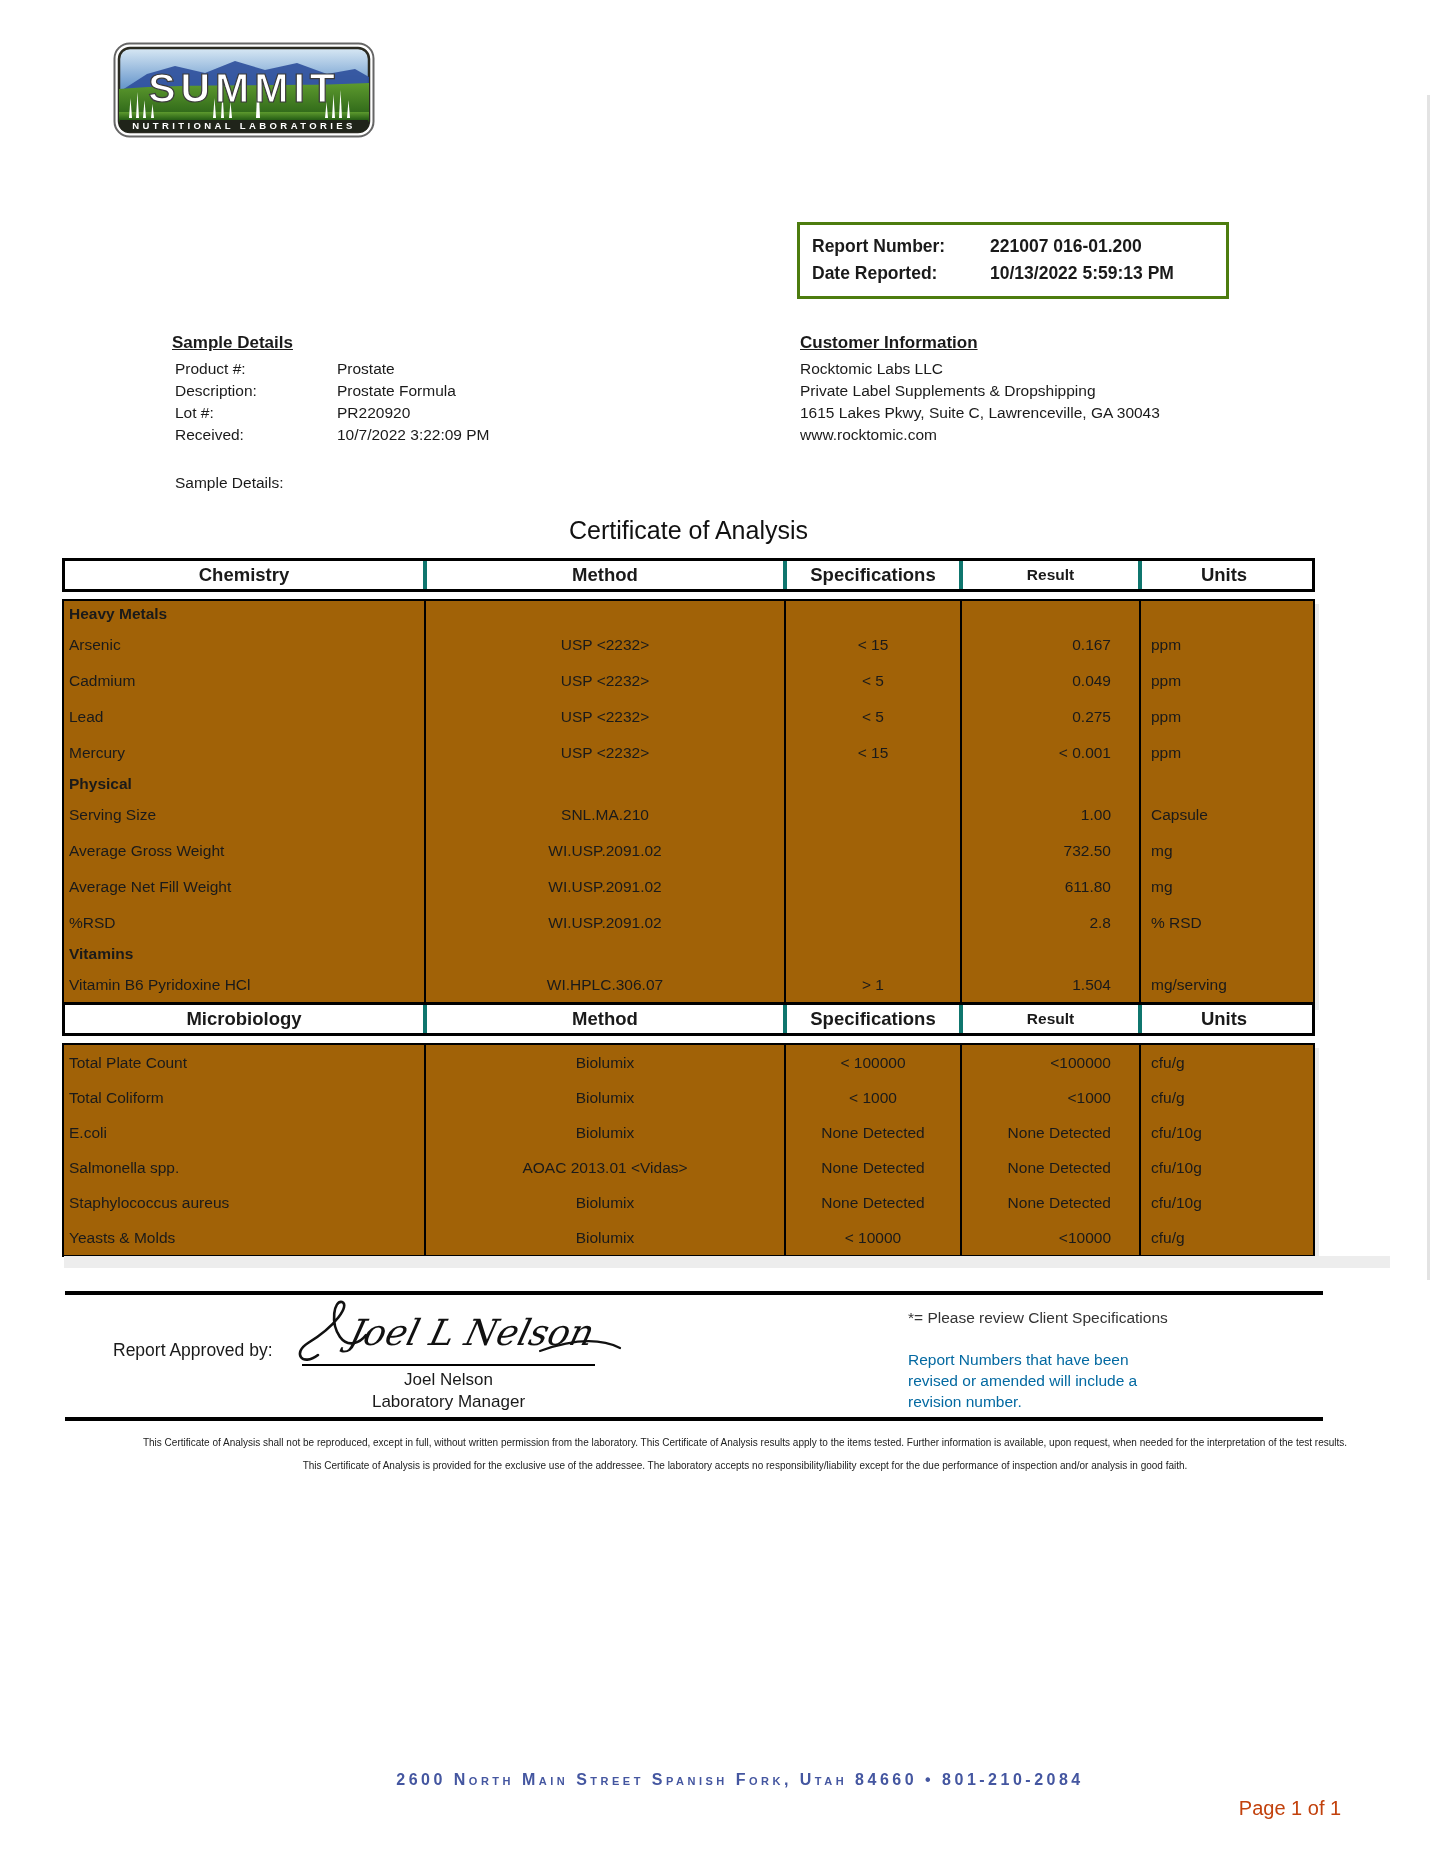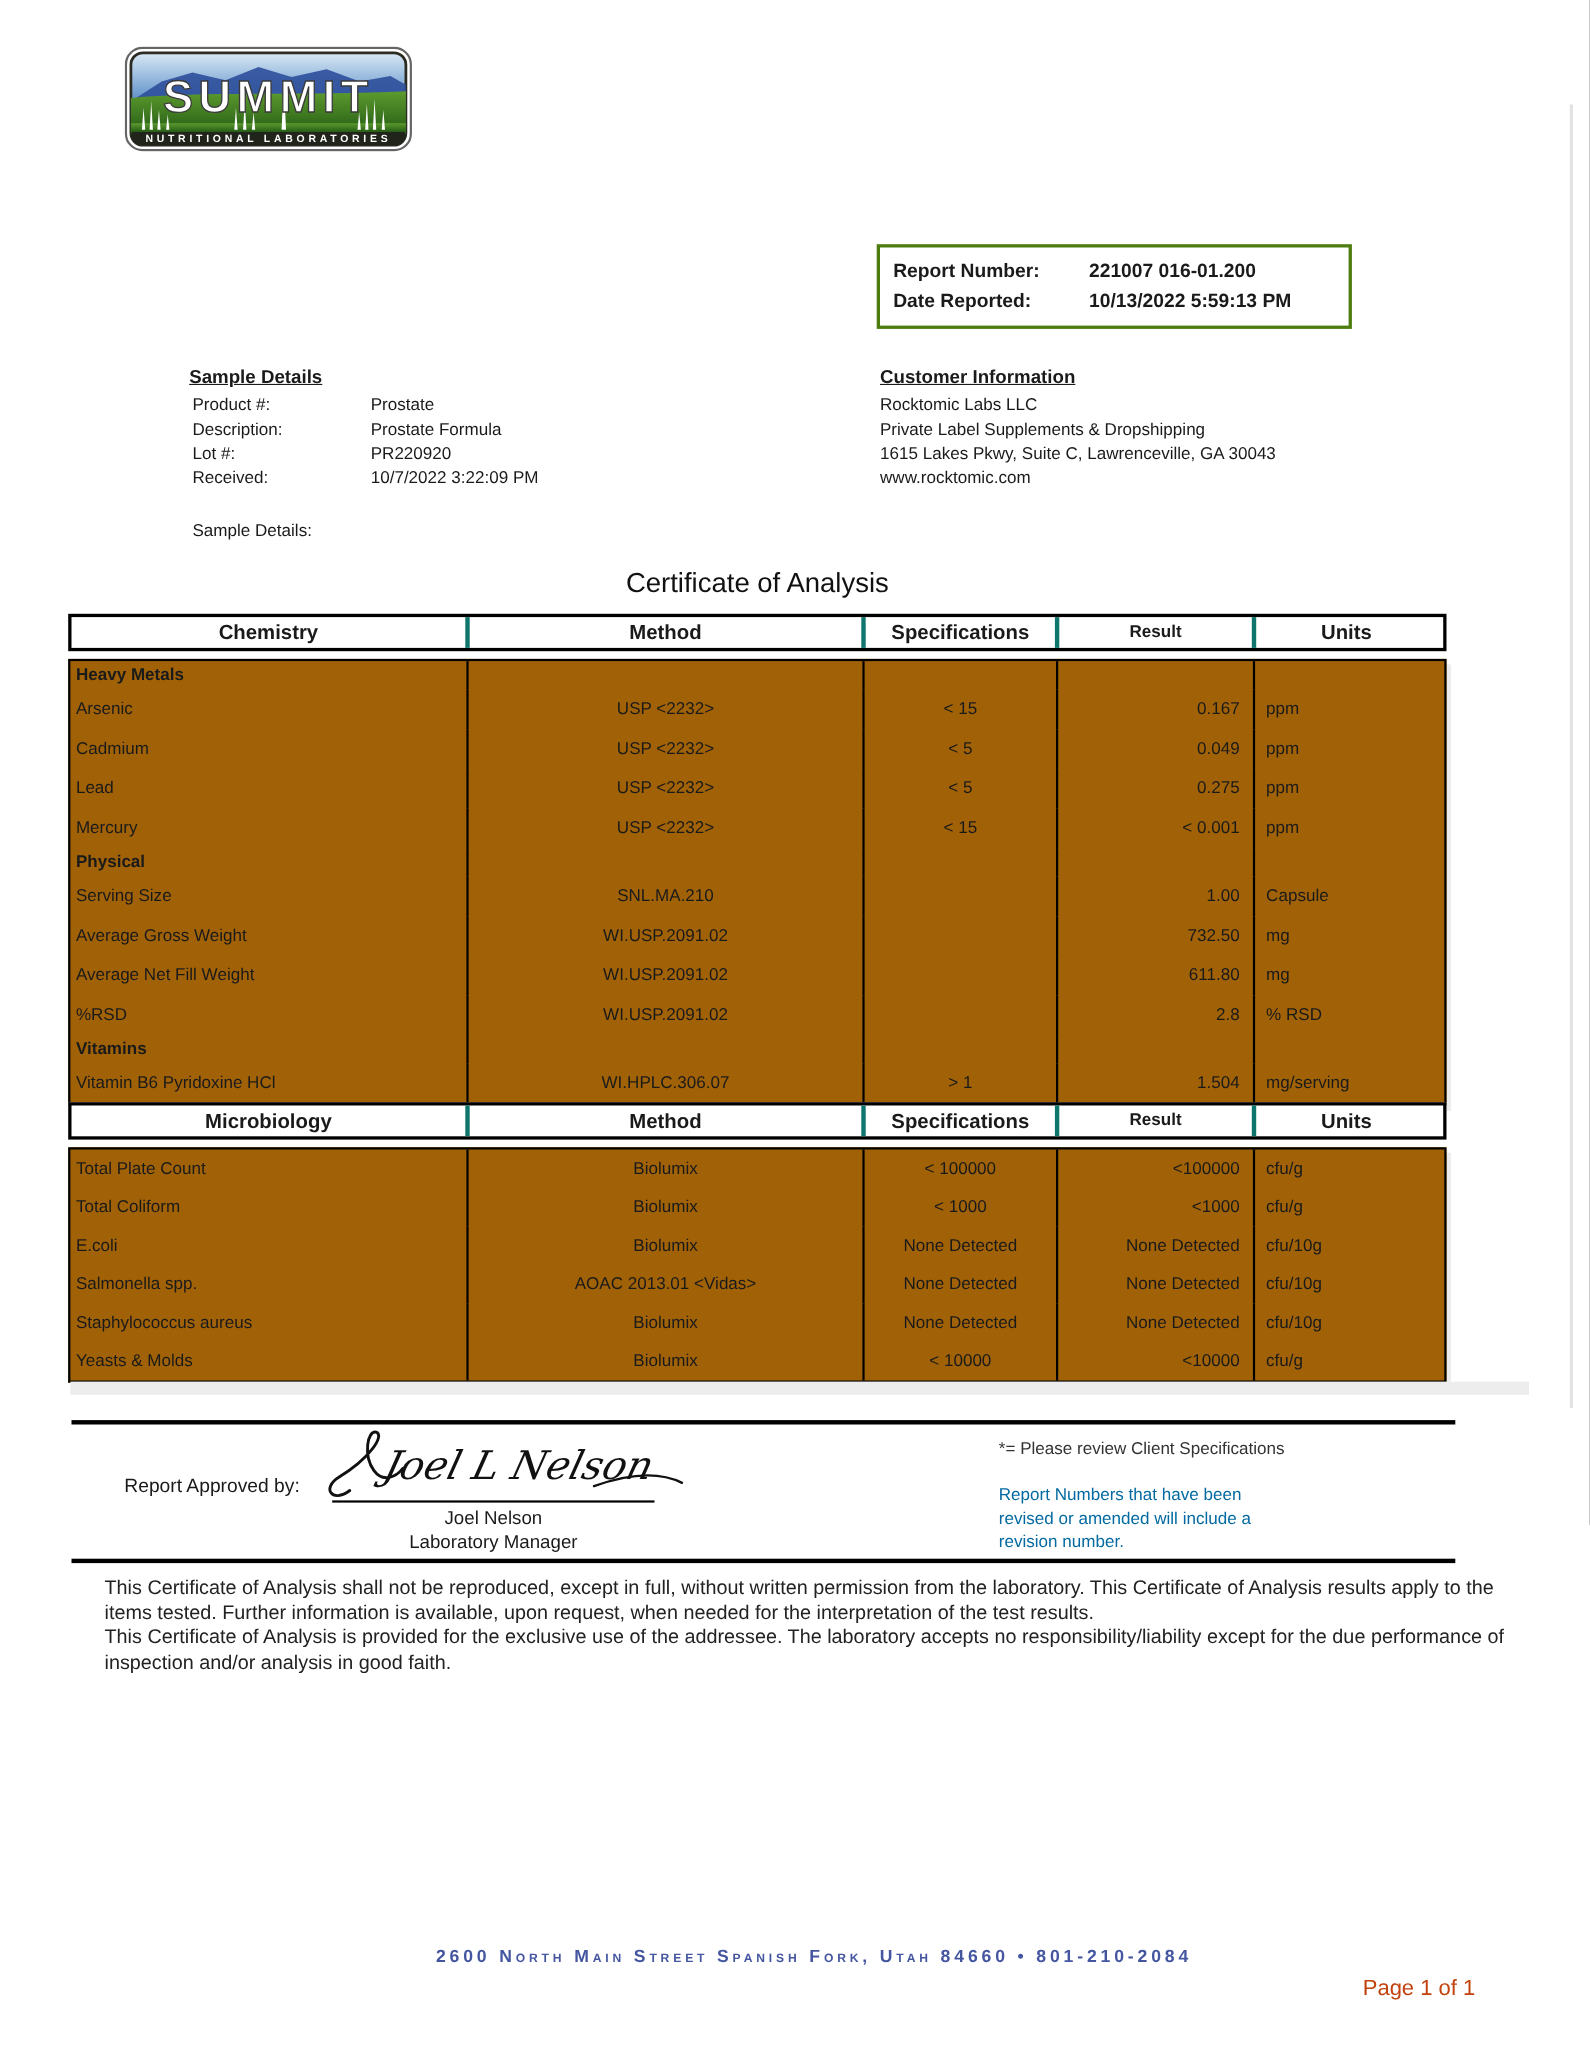--- a/index.html
+++ b/index.html
@@ -31,36 +31,36 @@
   .thead{display:grid;grid-template-columns:362px 360px 176px 179px 164px;border:3px solid #000;background:#fff;box-sizing:border-box;}
   .thead .hc{font-weight:bold;font-size:18.5px;text-align:center;line-height:28px;border-right:4px solid #0f766e;}
   .thead .hc:last-child{border-right:none;}
   .thead .hc.small{font-size:15.5px;}
   .tbody{display:grid;grid-template-columns:362px 360px 176px 179px 164px;border:2px solid #000;margin-top:7px;background:#a16207;box-sizing:border-box;box-shadow:4px 5px 0 #ececec;}
   .trow{display:contents;}
   .c{border-right:2px solid #000;font-size:15.5px;display:flex;align-items:center;box-sizing:border-box;}
   .c.last{border-right:none;}
   .c.name{padding-left:5px;}
   .c.center{justify-content:center;text-align:center;}
-  .c.right{justify-content:flex-end;padding-right:12px;}
+  .c.right{justify-content:flex-end;padding-right:28px;}
   .c.units{padding-left:10px;}
   .h36 .c{height:36px;}
   .h27 .c{height:26px;font-weight:bold;}
   .mrow .c{height:35px;}
 
   
   .rule{background:#000;height:4px;}
   .note1{left:908px;top:1309px;font-size:15.5px;color:#333;}
   .note2{left:908px;top:1349px;width:262px;font-size:15.5px;line-height:21px;color:#0369a1;}
   .approve-lbl{left:113px;top:1340px;font-size:17.5px;}
   .sig-wrap{left:288px;top:1293px;width:340px;height:78px;}
   .sig-line{left:302px;top:1364px;width:293px;height:2px;background:#000;}
   .sig-name{left:302px;top:1369px;width:293px;text-align:center;font-size:17px;line-height:21px;}
   .sig-title{left:302px;top:1391px;width:293px;text-align:center;font-size:17px;line-height:21px;}
-  .disclaimer{left:95px;top:1432px;width:1300px;font-size:18px;line-height:22.5px;color:#222;}
+  .disclaimer{left:95px;top:1432px;width:1300px;font-size:10px;line-height:22.5px;color:#222;text-align:center;}
   .disclaimer p{margin:0;}
 
   
   .footer-address{left:35px;top:1771px;width:1410px;text-align:center;font-weight:bold;font-variant:small-caps;letter-spacing:3.5px;font-size:16px;}
   .page-num{left:1190px;top:1797px;width:200px;text-align:center;font-size:20px;color:#c2410c;}
 
   .scan-band{left:64px;top:1256px;width:1326px;height:12px;background:#ededed;}
   .scan-line{left:1427px;top:95px;width:3px;height:1185px;background:#e3e3e3;}
 </style>
 </head>

